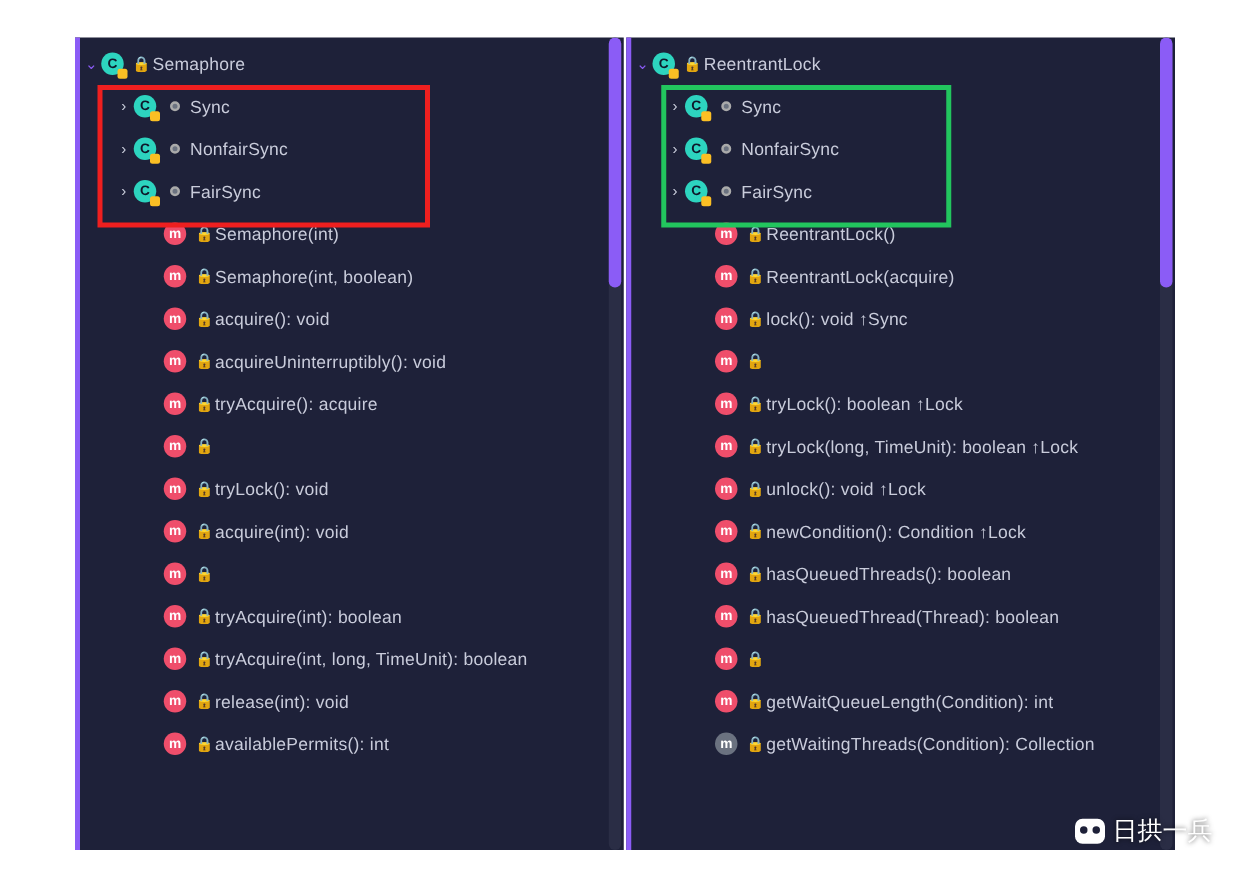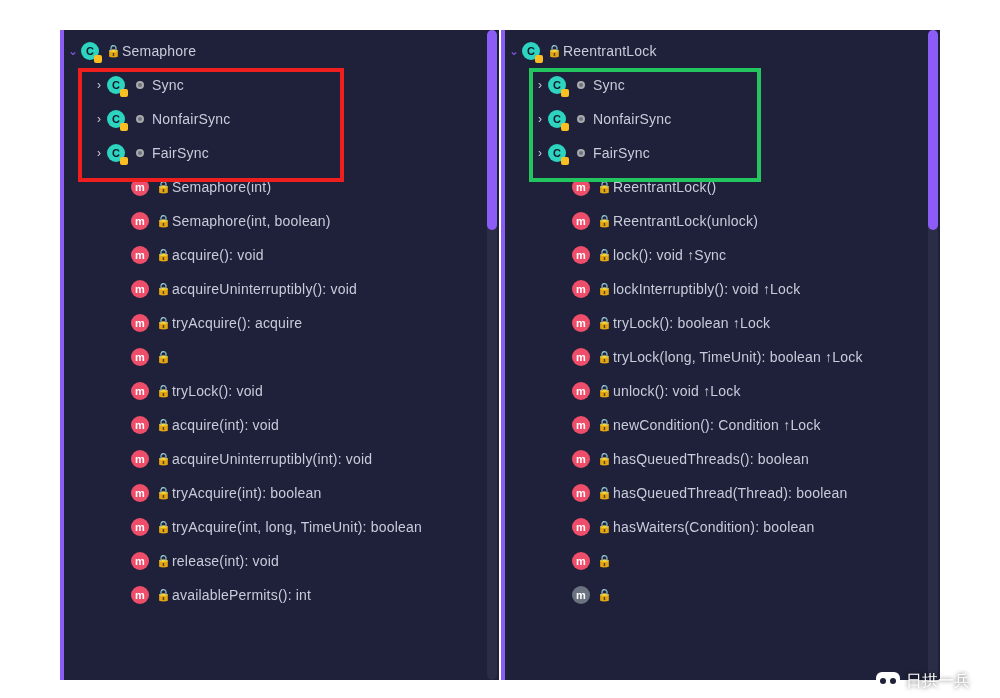--- a/index.html
+++ b/index.html
@@ -127,26 +127,26 @@
   }
   .lock.gray { color: #9ca3af; }
   .label { letter-spacing: 0.2px; }
   .highlight-box {
     position: absolute;
     border: 4px solid;
     pointer-events: none;
   }
   .watermark {
     position: absolute;
-    bottom: 6px;
+    bottom: 20px;
     right: 30px;
     display: flex;
     align-items: center;
     color: #fff;
-    font-size: 16px;
+    font-size: 20px;
     text-shadow: 0 0 4px rgba(0,0,0,0.7);
   }
   .wm-icon {
     width: 24px; height: 20px;
     background: #fff;
     border-radius: 6px;
     margin-right: 6px;
     position: relative;
   }
   .wm-icon::before, .wm-icon::after {
@@ -265,21 +265,20 @@
             </span>
     <span class="lock">🔒</span>
     <span class="label">acquire(int): void</span>
   </div>
           <div class="row indent2">
     <span class="chevron empty">›</span>
     <span class="icon">
               <span class="icon-method">m</span>
             </span>
     <span class="lock">🔒</span>
-    <span class="label">acquireUninterruptibly(int): void</span>
   </div>
           <div class="row indent2">
     <span class="chevron empty">›</span>
     <span class="icon">
               <span class="icon-method">m</span>
             </span>
     <span class="lock">🔒</span>
     <span class="label">tryAcquire(int): boolean</span>
   </div>
           <div class="row indent2">
@@ -358,37 +357,36 @@
             </span>
     <span class="lock">🔒</span>
     <span class="label">ReentrantLock()</span>
   </div>
           <div class="row indent2">
     <span class="chevron empty">›</span>
     <span class="icon">
               <span class="icon-method">m</span>
             </span>
     <span class="lock">🔒</span>
-    <span class="label">ReentrantLock(unlock)</span>
+    <span class="label">ReentrantLock(acquire)</span>
   </div>
           <div class="row indent2">
     <span class="chevron empty">›</span>
     <span class="icon">
               <span class="icon-method">m</span>
             </span>
     <span class="lock">🔒</span>
     <span class="label">lock(): void ↑Sync</span>
   </div>
           <div class="row indent2">
     <span class="chevron empty">›</span>
     <span class="icon">
               <span class="icon-method">m</span>
             </span>
     <span class="lock">🔒</span>
-    <span class="label">lockInterruptibly(): void ↑Lock</span>
   </div>
           <div class="row indent2">
     <span class="chevron empty">›</span>
     <span class="icon">
               <span class="icon-method">m</span>
             </span>
     <span class="lock">🔒</span>
     <span class="label">tryLock(): boolean ↑Lock</span>
   </div>
           <div class="row indent2">
@@ -430,35 +428,36 @@
             </span>
     <span class="lock">🔒</span>
     <span class="label">hasQueuedThread(Thread): boolean</span>
   </div>
           <div class="row indent2">
     <span class="chevron empty">›</span>
     <span class="icon">
               <span class="icon-method">m</span>
             </span>
     <span class="lock">🔒</span>
-    <span class="label">hasWaiters(Condition): boolean</span>
-  </div>
-          <div class="row indent2">
-    <span class="chevron empty">›</span>
-    <span class="icon">
-              <span class="icon-method">m</span>
-            </span>
-    <span class="lock">🔒</span>
+  </div>
+          <div class="row indent2">
+    <span class="chevron empty">›</span>
+    <span class="icon">
+              <span class="icon-method">m</span>
+            </span>
+    <span class="lock">🔒</span>
+    <span class="label">getWaitQueueLength(Condition): int</span>
   </div>
           <div class="row indent2">
     <span class="chevron empty">›</span>
     <span class="icon">
               <span class="icon-method gray">m</span>
             </span>
     <span class="lock gray">🔒</span>
+    <span class="label">getWaitingThreads(Condition): Collection</span>
   </div>
         </div>
     </div>
     <div class="highlight-box" style="border-color:#22c55e; top:38px; left:24px; width:232px; height:114px;"></div>
   </div>
 
 </div>
 
 <div class="watermark">
   <span class="wm-icon"></span>

